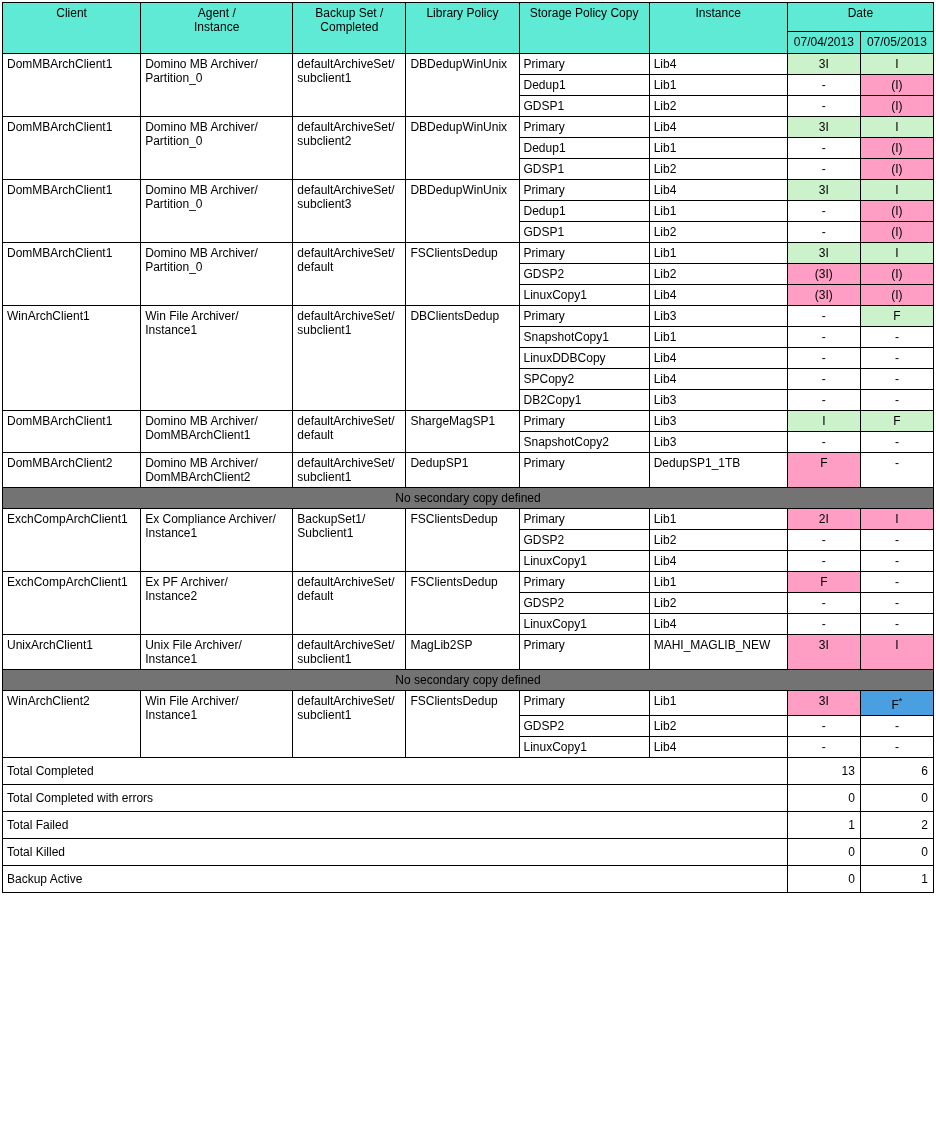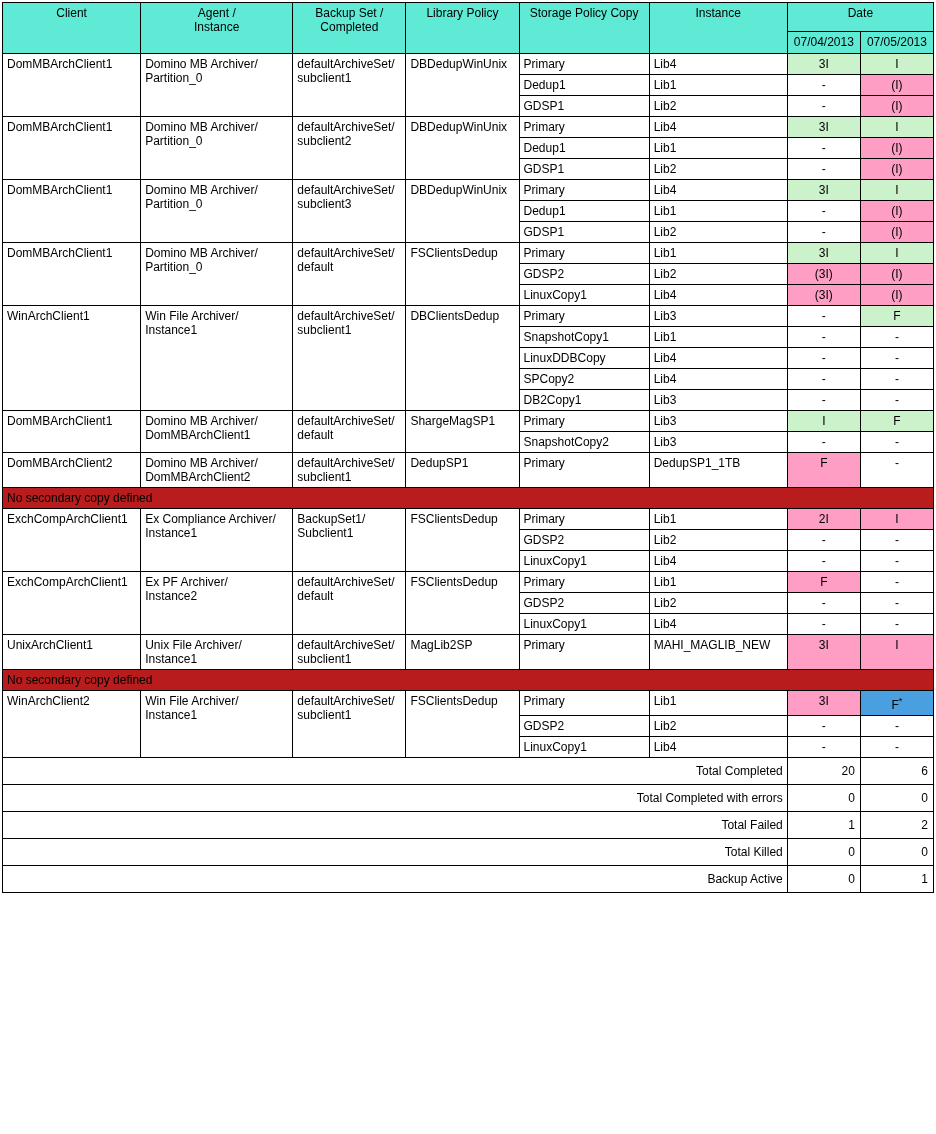--- a/index.html
+++ b/index.html
@@ -60,25 +60,26 @@
     font-size: 12px;
   }
   td.status.left {
     text-align: center;
   }
   td.pink   { background: #ff9ec4; }
   td.green  { background: #ccf2cc; }
   td.blue   { background: #4a9fe0; }
   td.white  { background: #ffffff; }
   td.nosecondary {
-    vertical-align: middle;
-    background: #b91c1c;
+    text-align: center;
+    vertical-align: middle;
+    background: #737373;
   }
   tr.summary td.summary-label {
-    text-align: right;
+    text-align: left;
     height: 20px;
     vertical-align: middle;
     margin-left: 22px;
   }
   tr.summary td.summary-val {
     text-align: right;
     vertical-align: middle;
     padding-right: 5px;
   }
   .col-client   { width: 138px; }
@@ -347,21 +348,21 @@
           <td class="status white">-</td>
         </tr>
         <tr>
           <td class="cell-text">LinuxCopy1</td>
           <td class="cell-text">Lib4</td>
           <td class="status white">-</td>
           <td class="status white">-</td>
         </tr>
         <tr class="summary">
           <td class="summary-label" colspan="6">Total Completed</td>
-          <td class="summary-val">20</td>
+          <td class="summary-val">13</td>
           <td class="summary-val">6</td>
         </tr>
         <tr class="summary">
           <td class="summary-label" colspan="6">Total Completed with errors</td>
           <td class="summary-val">0</td>
           <td class="summary-val">0</td>
         </tr>
         <tr class="summary">
           <td class="summary-label" colspan="6">Total Failed</td>
           <td class="summary-val">1</td>

